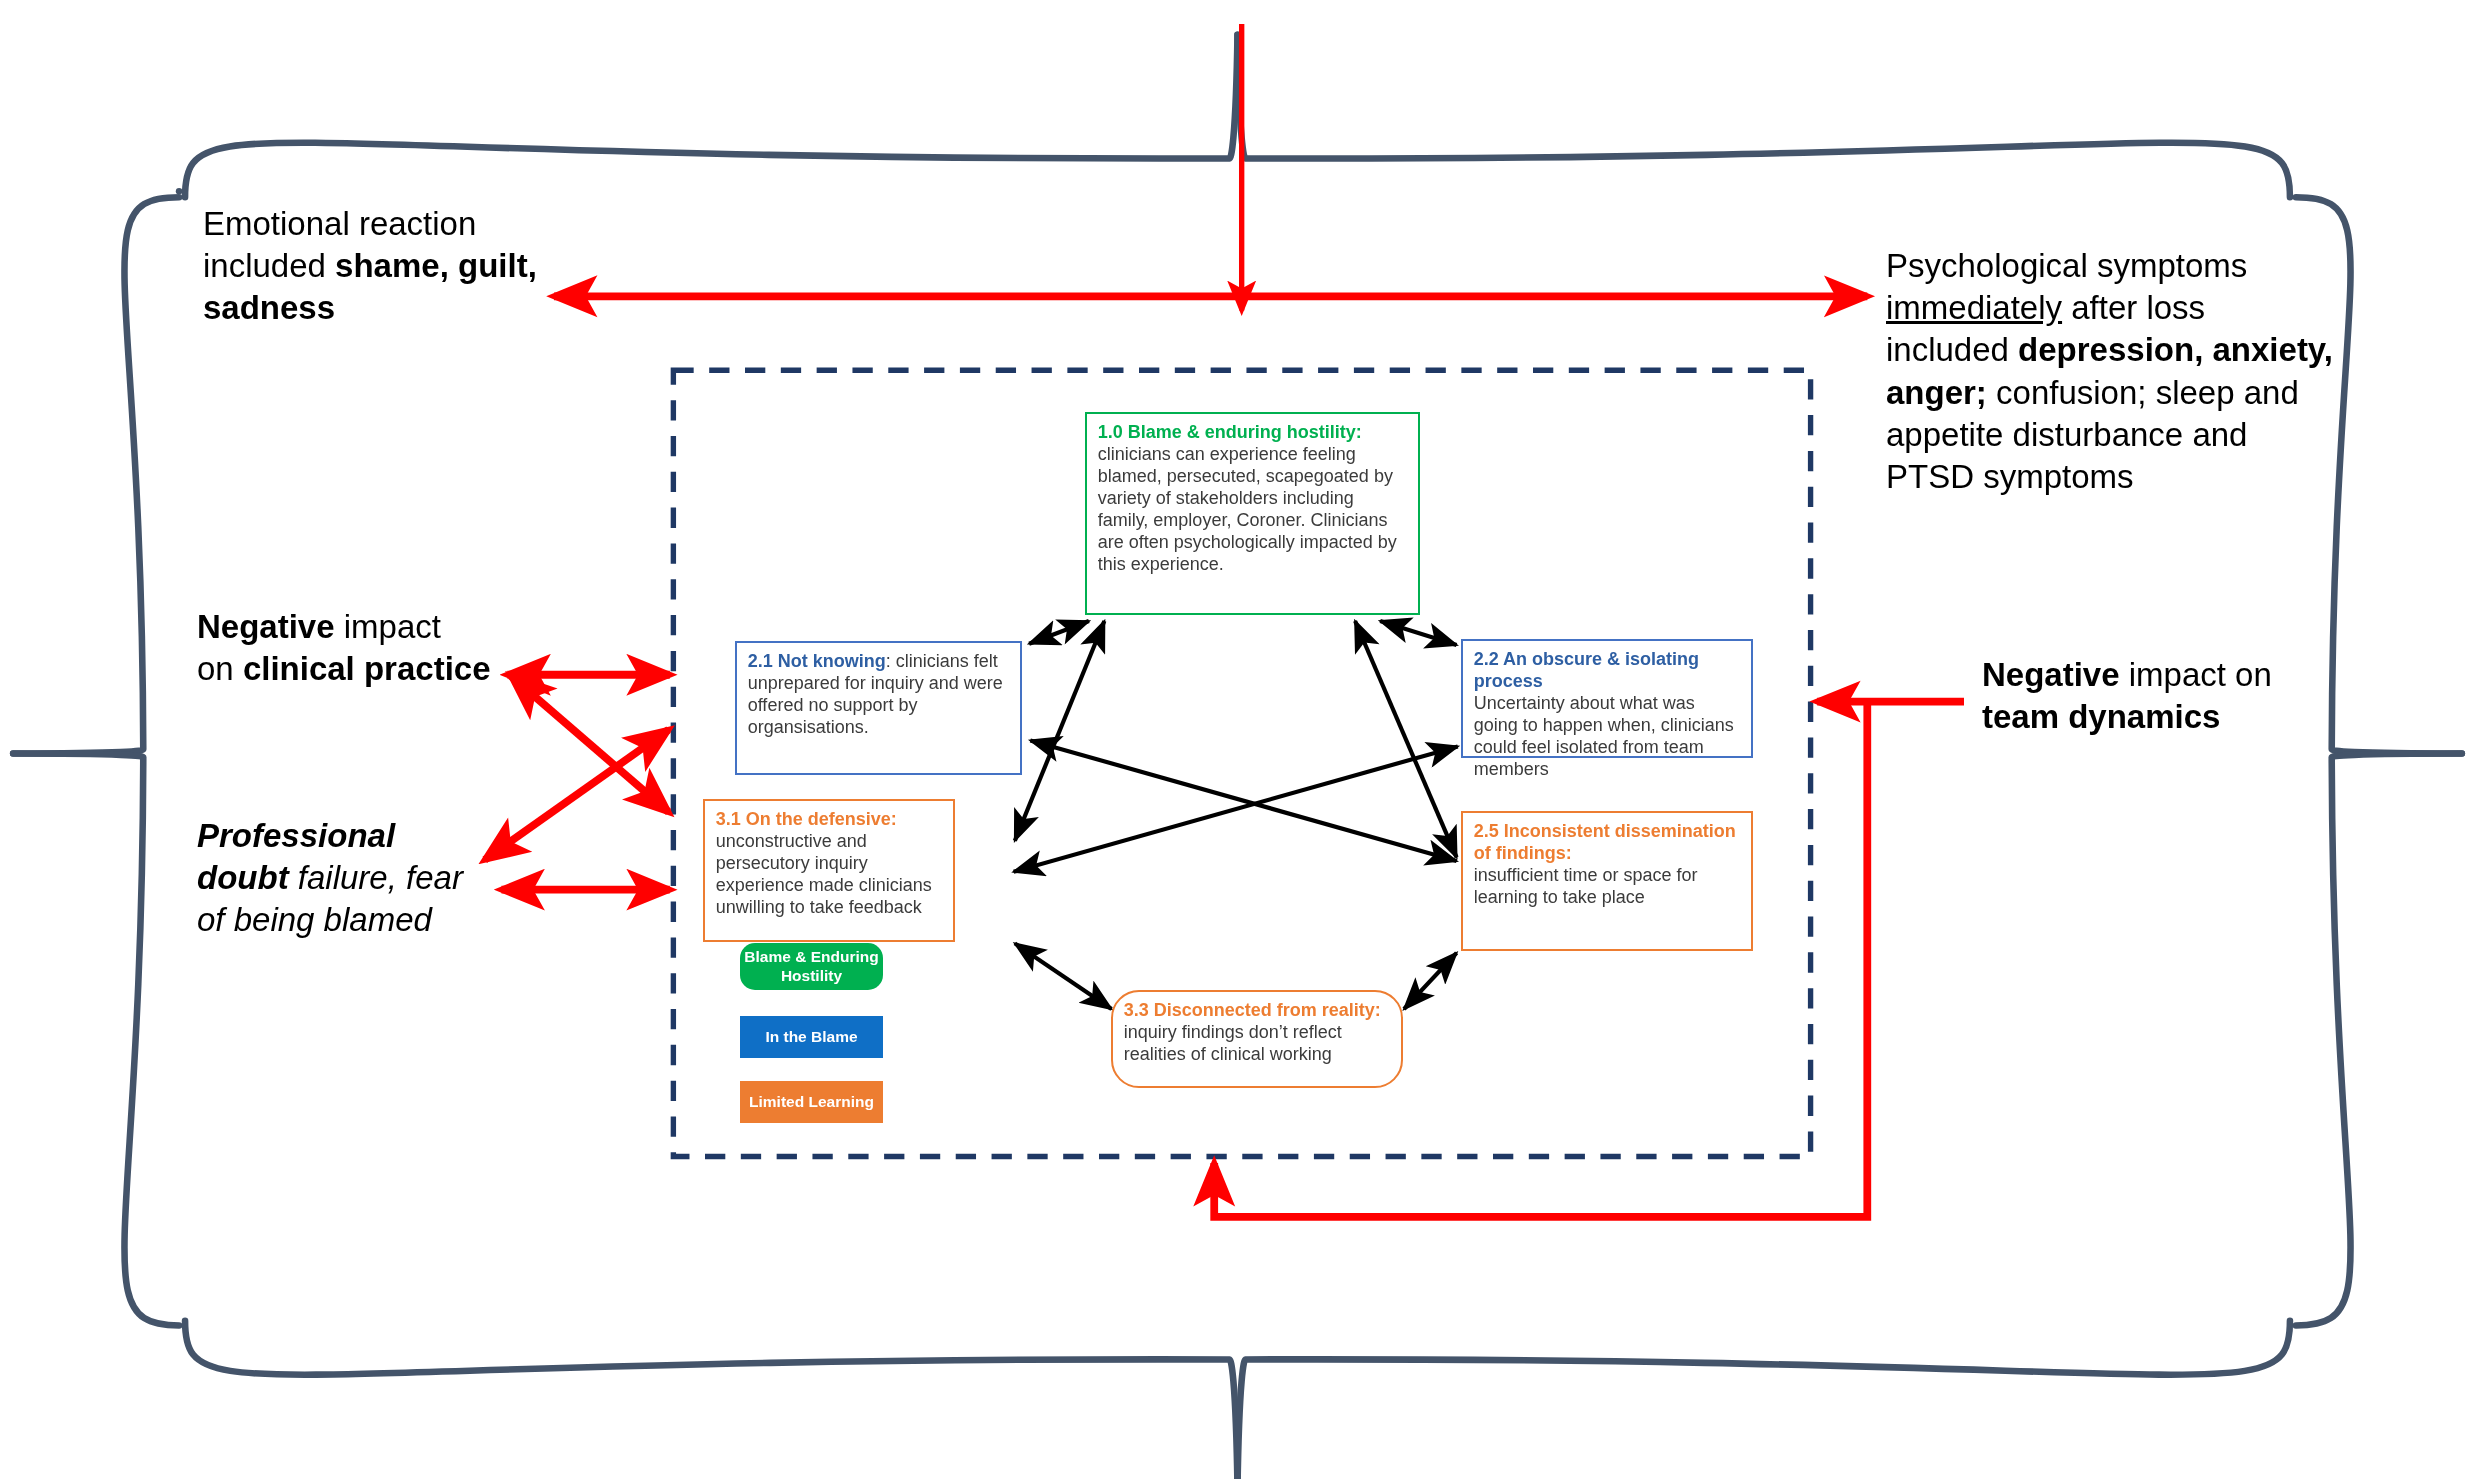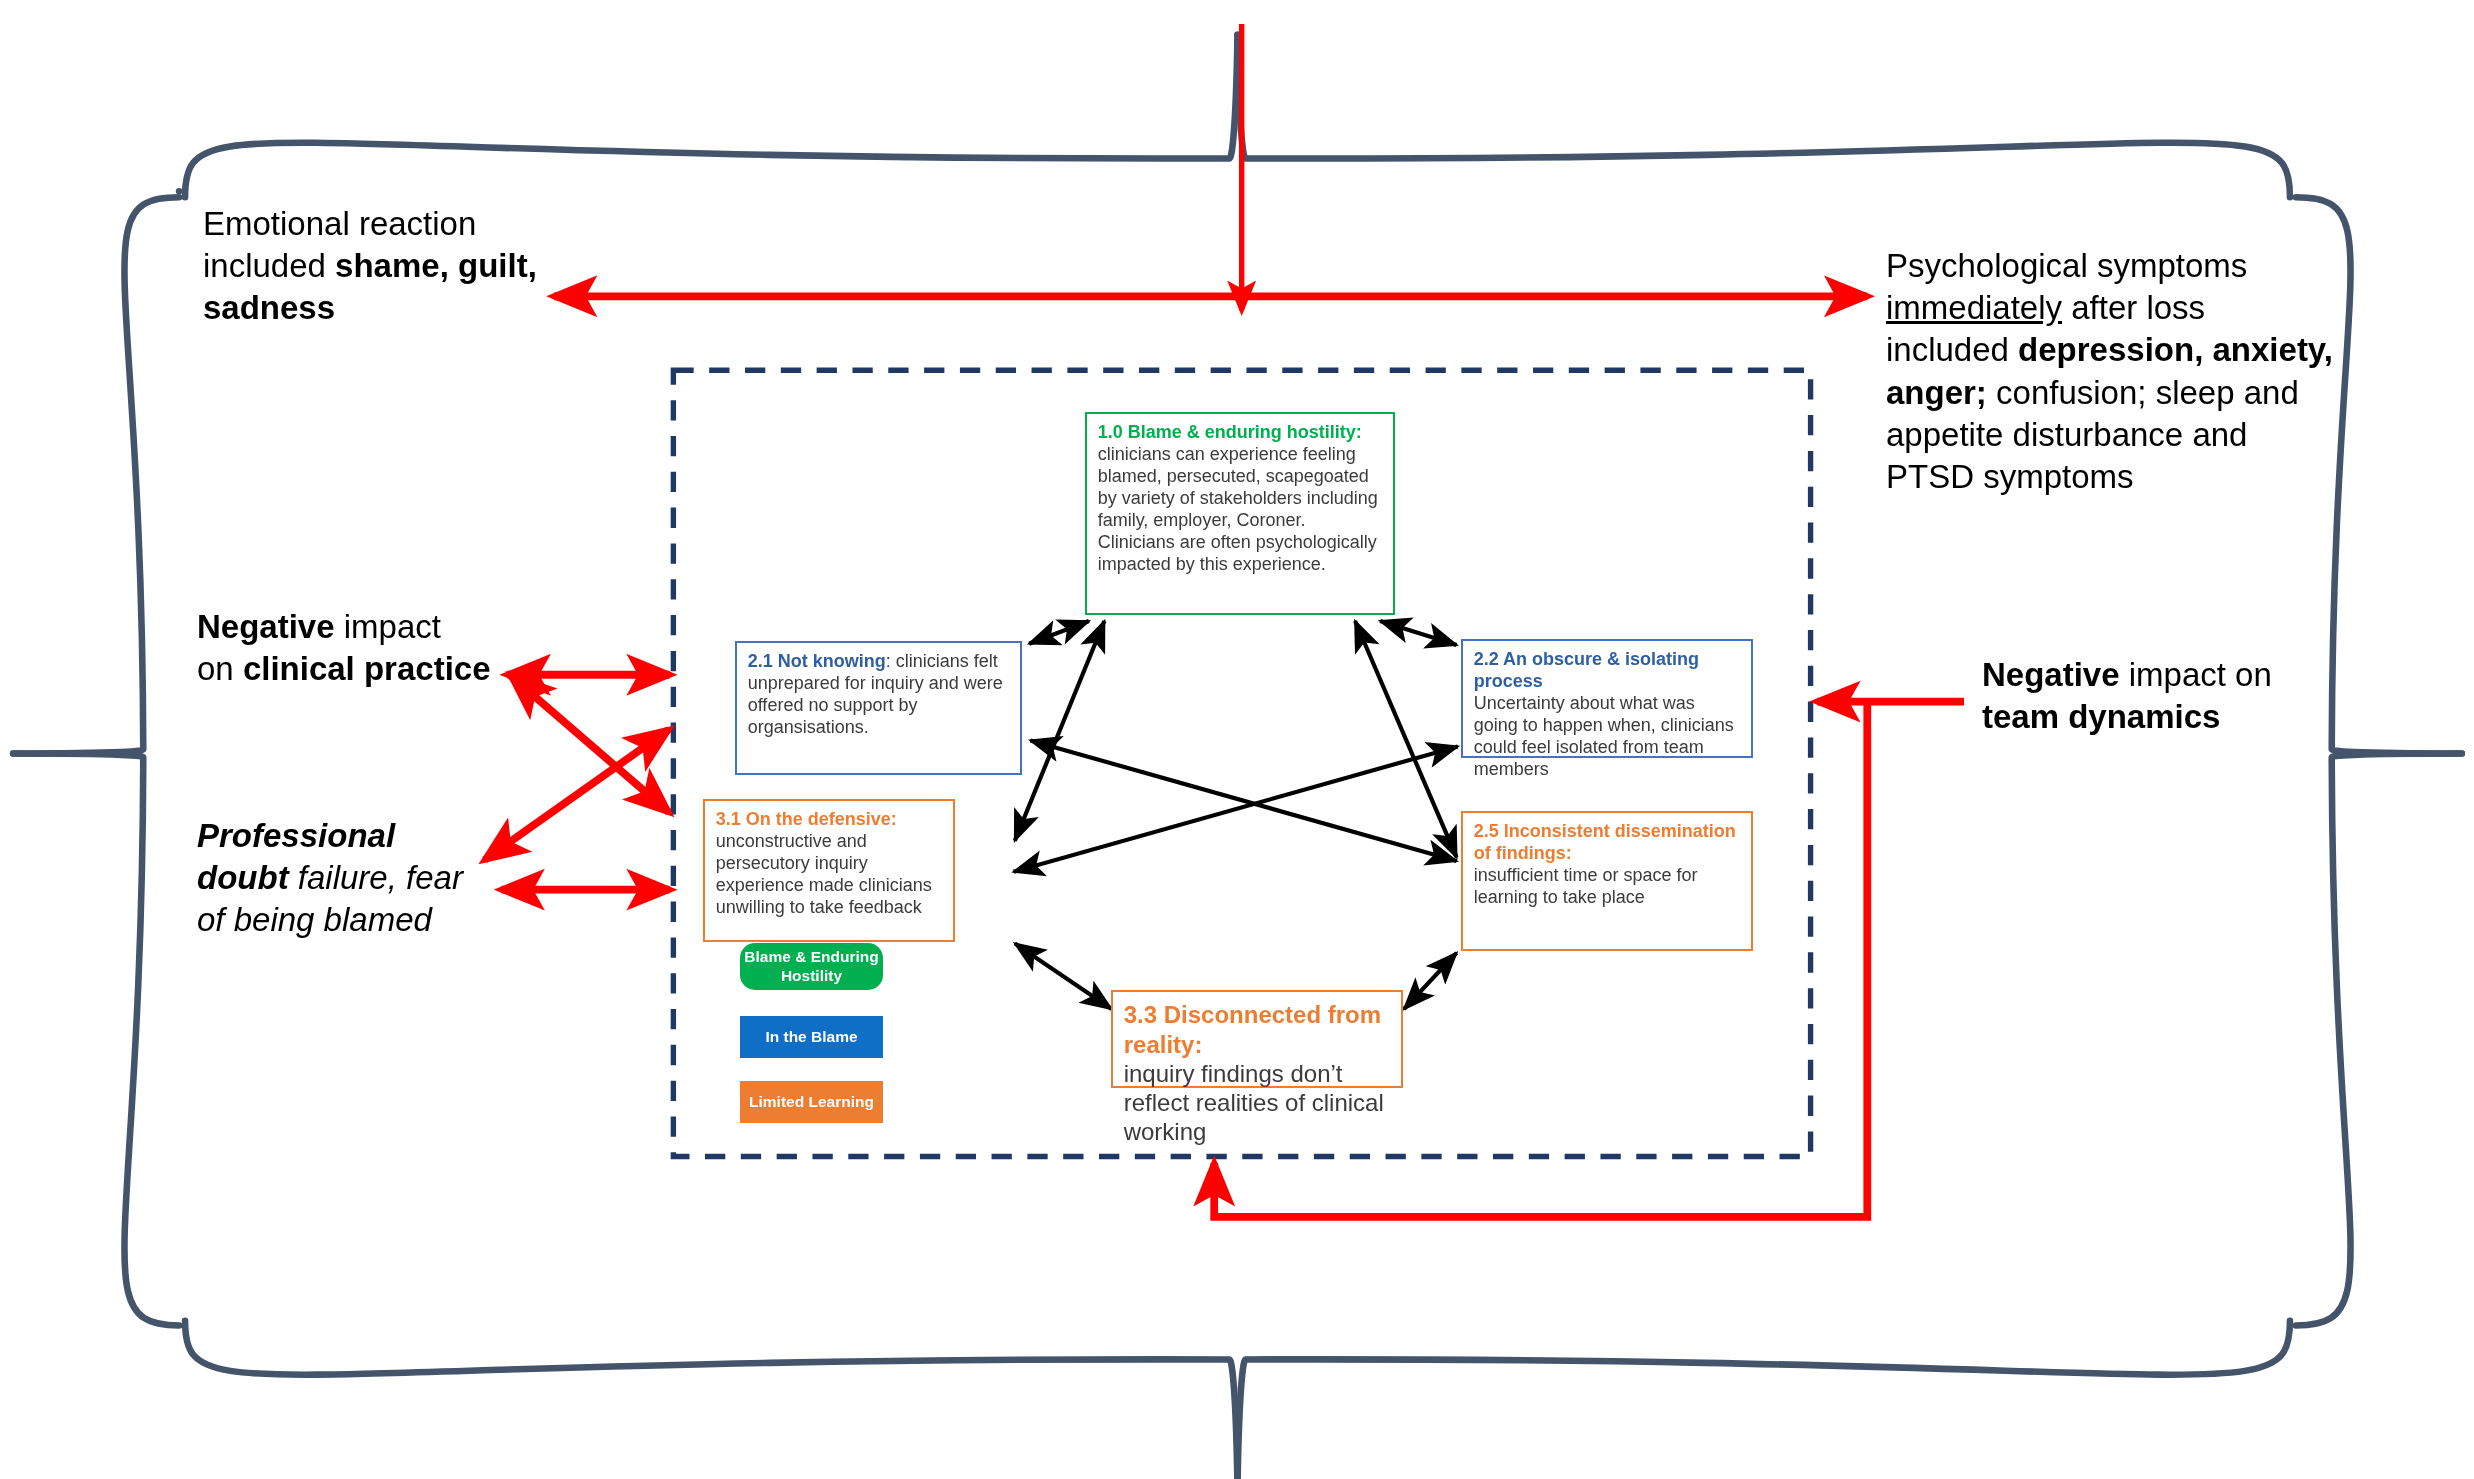--- a/index.html
+++ b/index.html
@@ -21,26 +21,26 @@
   .node{position:absolute;background:#fff;border:2.4px solid #000;box-sizing:border-box;
         padding:8.4px 9.6px 6px 10.7px;line-height:1.22;color:#3b3b3b;}
   .node .hd{font-weight:bold;}
   .node.green{border-color:#00B050;}
   .node.green .hd{color:#00B050;}
   .node.blue{border-color:#4472C4;}
   .node.blue .hd{color:#2E5FA3;}
   .node.orange{border-color:#ED7D31;}
   .node.orange .hd{color:#ED7D31;}
 
-  #node-10{left:1085px;top:388px;width:310px;height:203px;font-size:18px;}
+  #node-10{left:1085px;top:388px;width:335px;height:203px;font-size:18px;}
   #node-21{left:735px;top:617px;width:287px;height:134px;font-size:18px;}
   #node-22{left:1461px;top:615px;width:292px;height:119px;font-size:18px;}
   #node-31{left:703px;top:775px;width:252px;height:143px;font-size:18px;}
   #node-32{left:1461px;top:787px;width:292px;height:140px;font-size:18px;}
-  #node-33{left:1111px;top:966px;width:292px;height:98px;font-size:24px;}
+  #node-33{left:1111px;top:966px;width:292px;height:98px;font-size:18px;border-radius:28px;}
 
   .legend-chip{position:absolute;display:flex;align-items:center;justify-content:center;
         text-align:center;color:#fff;font-weight:bold;font-size:15.5px;line-height:1.18;
         left:740px;width:143px;}
   #chip-blame{top:919px;height:47px;background:#00B050;border-radius:15px;}
   #chip-dark{top:992px;height:42px;background:#0F6FC6;}
   #chip-learn{top:1057px;height:42px;background:#ED7D31;}
 </style>
 </head>
 <body>

